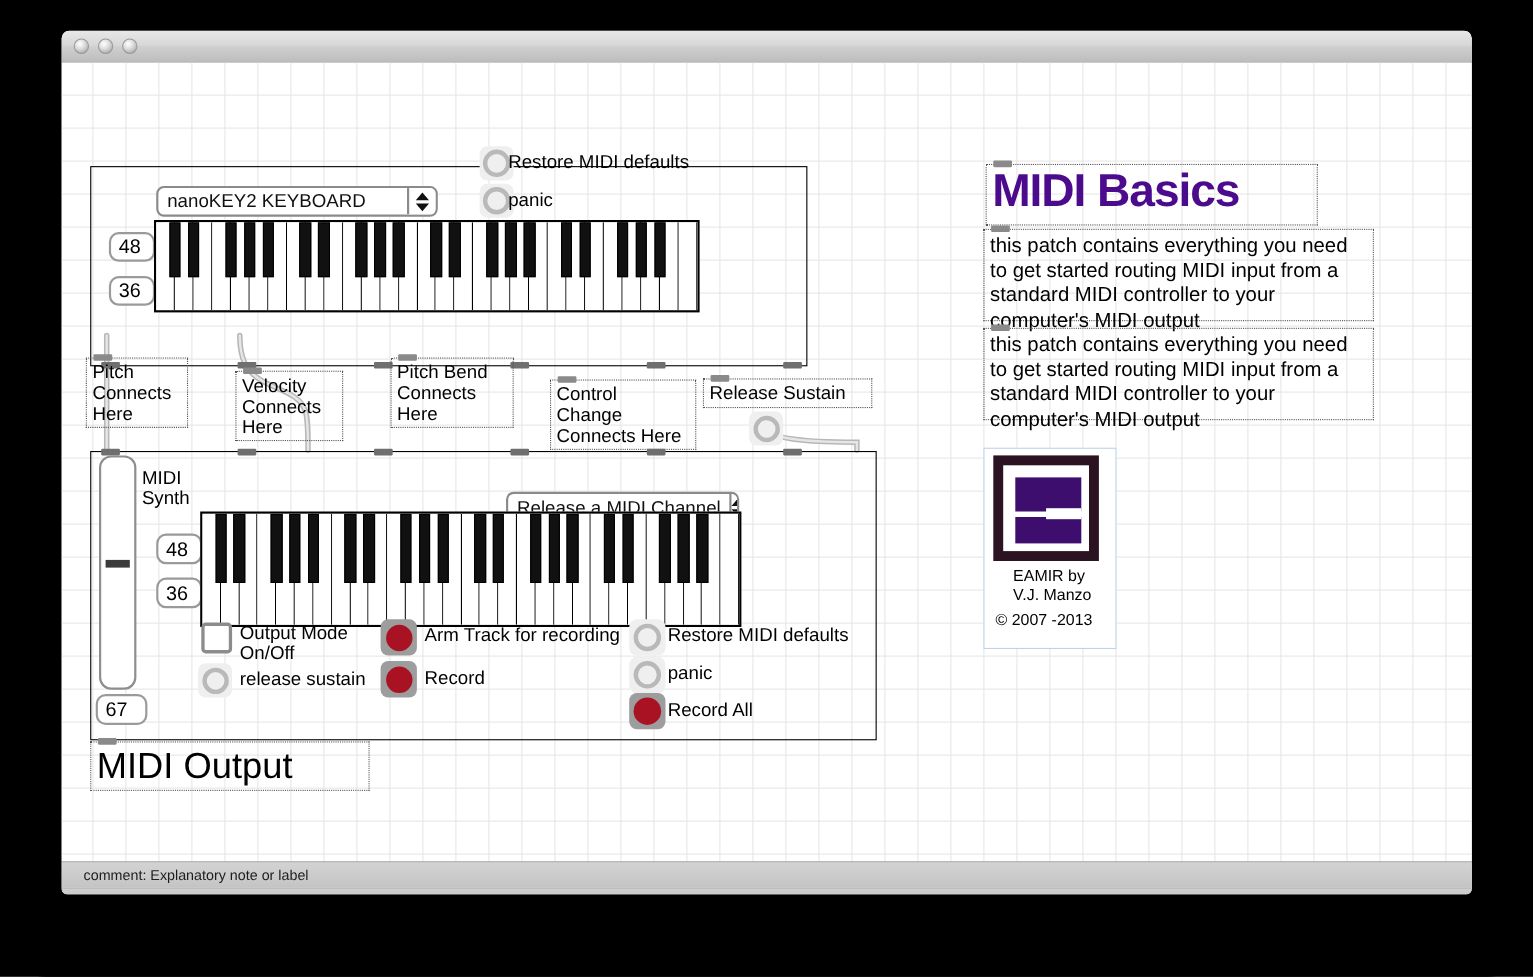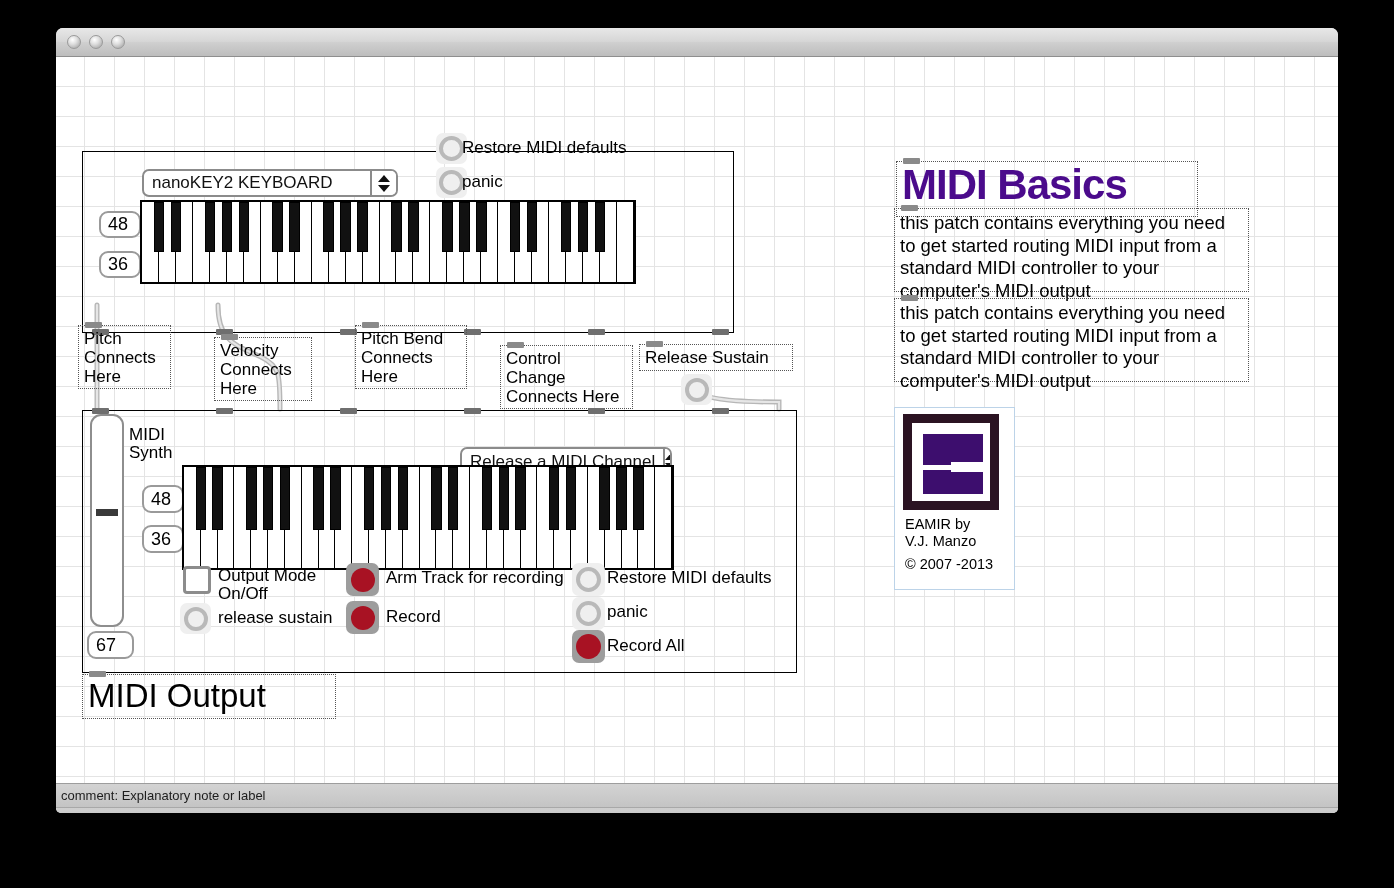--- a/index.html
+++ b/index.html
@@ -171,21 +171,21 @@
   #logoImg .barTop { position:absolute; background:#3d0e6e; }
   #logoImg .barBot { position:absolute; background:#3d0e6e; }
   #logoImg .notch { position:absolute; background:#fff; }
   .logotxt { position:absolute; font-size:14.5px; line-height:1.18; color:#000; }
 
   
   #statusbar {
     position:relative; height:25px;
     background:linear-gradient(to bottom,#d3d3d3,#c4c4c4);
     border-top:1px solid #9d9d9d; border-bottom:1px solid #a8a8a8;
-    display:flex; align-items:center; padding-left:5px;
+    display:flex; align-items:center; padding-left:20px;
     font-size:13px; color:#1d1d1d;
   }
   #toolbar {
     position:relative; height:31px;
     background:linear-gradient(to bottom,#cfcfcf,#b6b6b6);
     display:flex; align-items:center; padding:0 6px; gap:14px;
   }
 </style>
 </head>
 <body>
@@ -444,40 +444,40 @@
 
       <div class="redbtn" style="left:516px;top:573px;width:33px;height:33px;">
         <i style="width:25px;height:25px;"></i>
       </div>
       <div class="lblTxt" style="left:551px;top:580px;">Record All</div>
 
       <div class="cmt" style="left:26px;top:617px;width:254px;height:45px;font-size:33px;">
         <span>MIDI Output</span>
       </div>
 
-      <div class="cmt" style="left:840px;top:92px;width:302px;height:56px;margin-top:12px;">
+      <div class="cmt" style="left:840px;top:92px;width:302px;height:56px;">
         <span id="bigTitle" style="position:relative;left:0;top:-4px;display:block;">MIDI Basics</span>
       </div>
 
       <div class="cmt paratxt" style="left:838px;top:151px;width:355px;height:84px;">
         <span>this patch contains everything you need to get started routing MIDI input from a standard MIDI controller to your computer's MIDI output</span>
       </div>
 
       <div class="cmt paratxt" style="left:838px;top:241px;width:355px;height:84px;">
         <span>this patch contains everything you need to get started routing MIDI input from a standard MIDI controller to your computer's MIDI output</span>
       </div>
 
       <div id="logoBox" style="left:838px;top:350px;width:121px;height:183px;">
         <div id="logoImg" style="left:8px;top:6px;width:96px;height:96px;">
           <div class="inner" style="left:9px;top:9px;right:9px;bottom:9px;"></div>
           <div class="barTop" style="left:20px;top:20px;width:60px;height:31px;"></div>
           <div class="barBot" style="left:20px;top:56px;width:60px;height:24px;"></div>
           <div class="notch" style="left:48px;top:48px;width:32px;height:10px;"></div>
         </div>
-        <div class="logotxt" style="left:10px;top:108px;">
+        <div class="logotxt" style="left:26px;top:108px;">
           <span>EAMIR  by</span><br>
           <span>V.J. Manzo</span>
         </div>
         <div class="logotxt" style="left:10px;top:148px;">© 2007 -2013</div>
       </div>
 
     </div>
 
     <div id="statusbar">
       <span>comment: Explanatory note or label</span>

